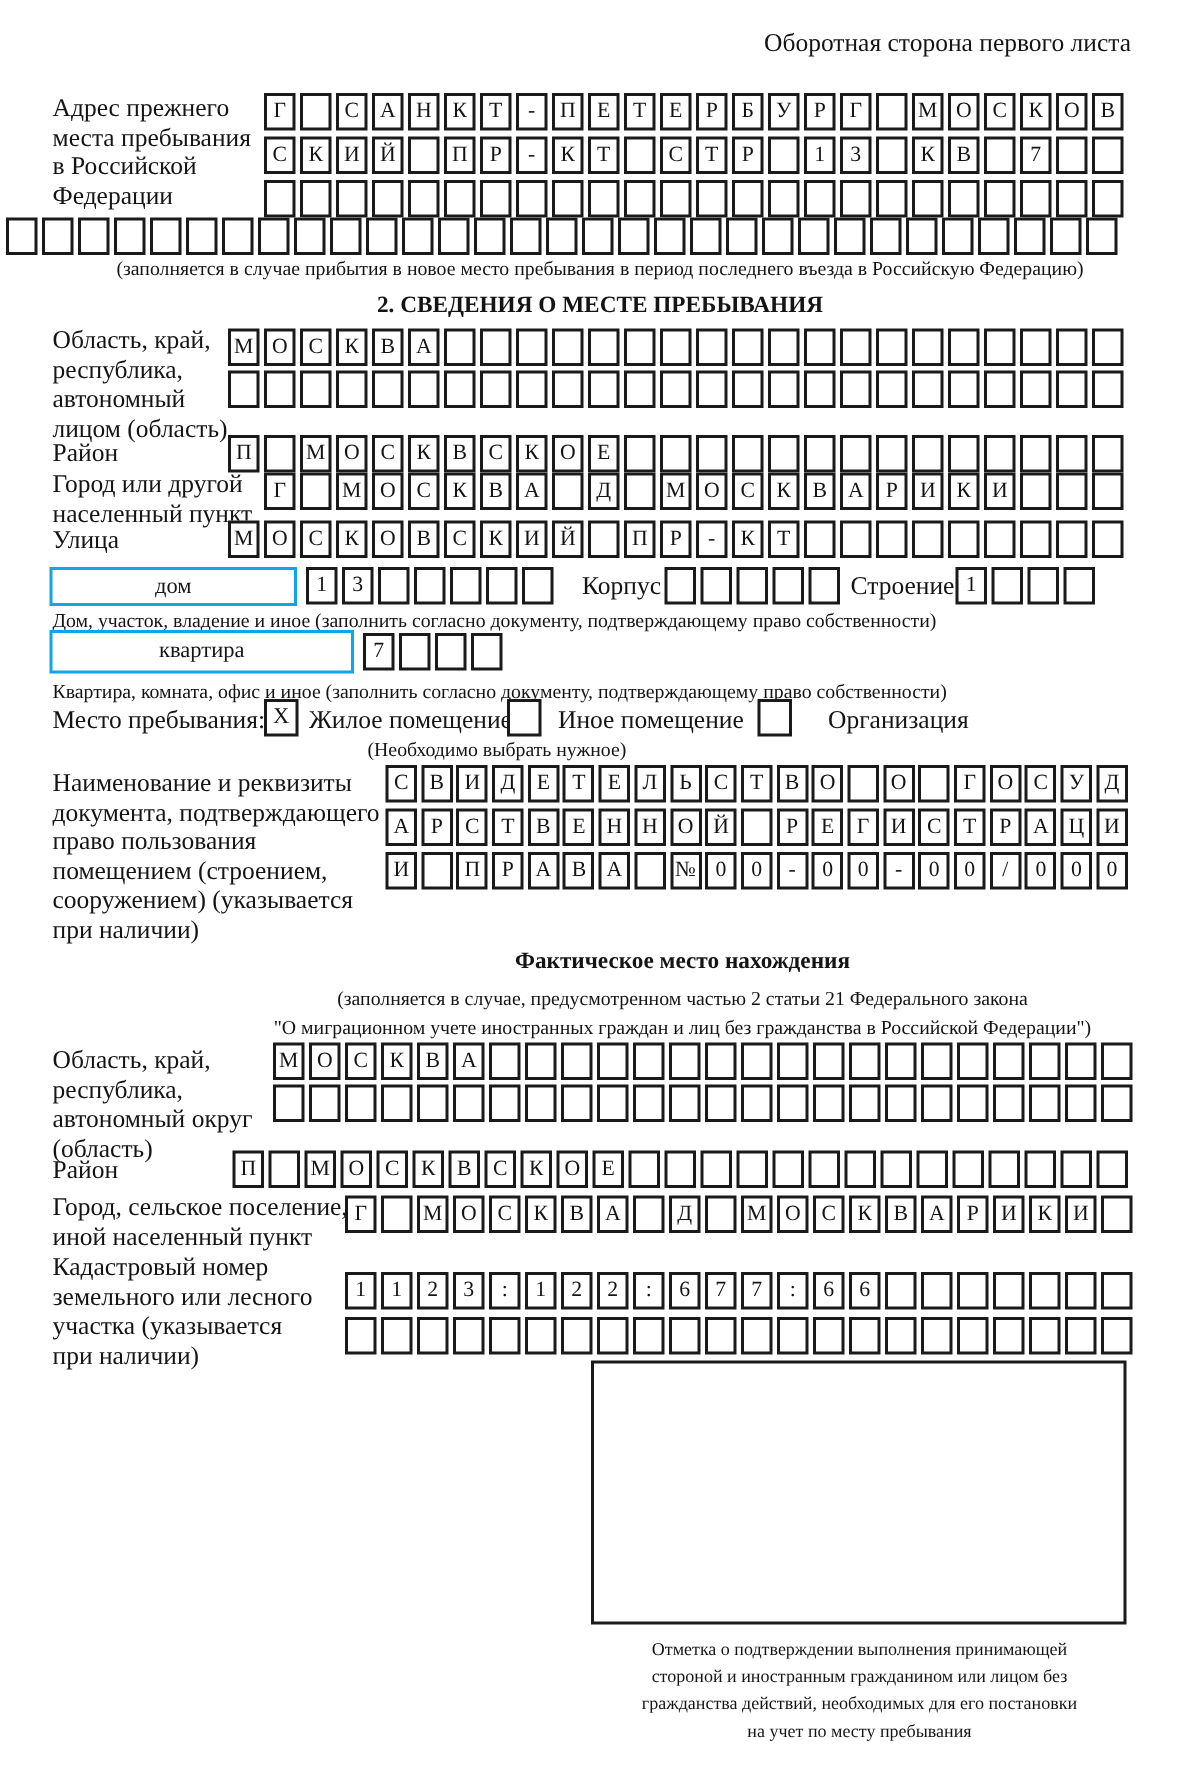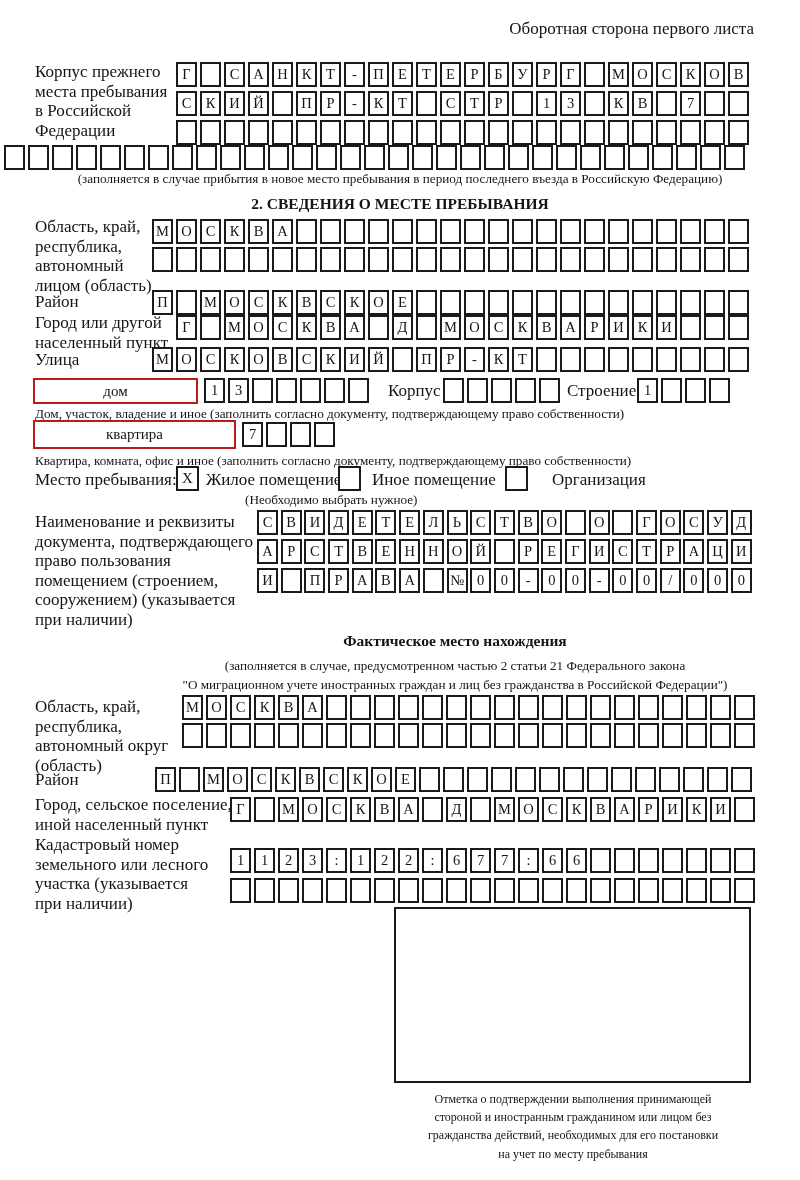--- a/index.html
+++ b/index.html
@@ -14,39 +14,39 @@
   .title{font-size:15.5px;font-weight:bold;white-space:nowrap;}
   .boxrow{display:flex;gap:3px;}
   .boxrow.tight{gap:2.7px;}
   .cell{
     box-sizing:border-box;flex:0 0 auto;width:21px;height:25px;
     border:2px solid #1a1a1a;background:#fff;
     display:flex;align-items:center;justify-content:center;
     font-size:14.5px;line-height:1;
   }
   .bigbox{
-    box-sizing:border-box;border:2px solid #b91c1c;background:#fff;
+    box-sizing:border-box;border:2px solid #0ea5e9;background:#fff;
     display:flex;align-items:center;justify-content:center;font-size:15px;
   }
   .checkbox{
     box-sizing:border-box;width:23px;height:25px;border:2px solid #1a1a1a;background:#fff;
     display:flex;align-items:center;justify-content:center;font-size:15px;
   }
   .stampbox{box-sizing:border-box;border:2px solid #1a1a1a;background:#fff;}
   .wrap{white-space:normal;}
 </style>
 </head>
 <body>
 
 <div class="page">
 
   <div class="abs label" style="top:19px;right:46px">Оборотная сторона первого листа</div>
 
   <div class="abs label" style="left:35px;top:62px;width:145px">
-      <div>Корпус прежнего</div>
+      <div>Адрес прежнего</div>
       <div>места пребывания</div>
       <div>в Российской</div>
       <div>Федерации</div>
     </div>
   <div class="abs boxrow" style="left:176px;top:62px">
       <span class="cell">Г</span>
       <span class="cell"></span>
       <span class="cell">С</span>
       <span class="cell">А</span>
       <span class="cell">Н</span>

